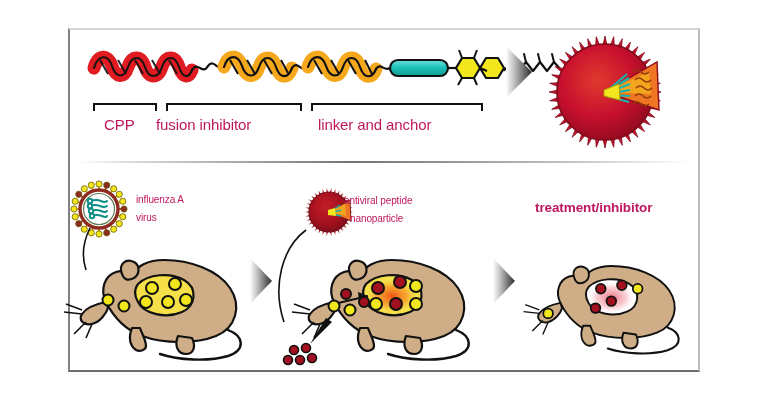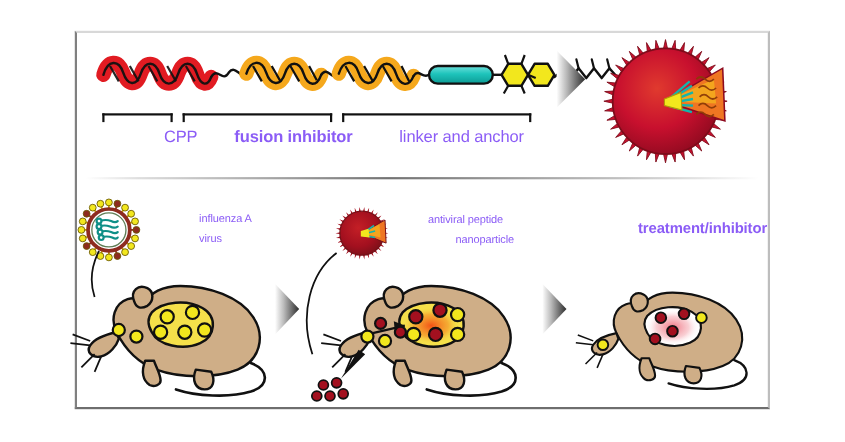--- a/index.html
+++ b/index.html
@@ -21,22 +21,22 @@
            background:linear-gradient(to right,
               rgba(255,255,255,0) 0%,
               rgba(120,120,120,0.25) 8%,
               rgba(90,90,90,0.85) 45%,
               rgba(120,120,120,0.45) 80%,
               rgba(255,255,255,0) 100%);}
 
   .abs{position:absolute;}
 
   
-  .lbl{position:absolute;color:#8b5cf6;font-size:15px;line-height:16px;
-       letter-spacing:-0.1px;white-space:nowrap;margin-left:45px;}
+  .lbl{position:absolute;color:#be185d;font-size:15px;line-height:16px;
+       letter-spacing:-0.1px;white-space:nowrap;}
   .lbl-small{font-size:10px;line-height:14px;}
   .lbl-bold{font-weight:bold;font-size:13.5px;}
 
   
   .bracket{position:absolute;height:8px;border:2px solid #111;
            border-top:2px solid #111;border-bottom:none;
            box-sizing:border-box;}
 
   
   .tri{position:absolute;}
@@ -107,21 +107,21 @@
 
     <path d="M416,32 L424,26 L431,33 L438,24 L445,33 L452,24 L459,33 L466,24 L473,32" fill="none" stroke="#111" stroke-width="2.2" stroke-linejoin="round" stroke-linecap="round"></path>
     <path d="M424,26 L422,18 M438,24 L436,16 M452,24 L450,16 M466,24 L464,16" fill="none" stroke="#111" stroke-width="2" stroke-linecap="round"></path>
   </svg>
 
   <div class="bracket" style="left:93px;top:103px;width:64px;"></div>
   <div class="bracket" style="left:166px;top:103px;width:136px;"></div>
   <div class="bracket" style="left:311px;top:103px;width:172px;"></div>
 
   <div class="lbl" style="left:104px;top:117px;">CPP</div>
-  <div class="lbl" style="left:168px;top:117px;font-weight:bold;">fusion inhibitor</div>
+  <div class="lbl" style="left:156px;top:117px;">fusion inhibitor</div>
   <div class="lbl" style="left:318px;top:117px;">linker and anchor</div>
 
   <svg class="tri" style="left:506px;top:46px;" width="26" height="52" viewBox="0 0 26 52">
     <defs>
       <linearGradient id="arrg1" x1="0" y1="0" x2="1" y2="0">
         <stop offset="0%" stop-color="#ffffff"></stop>
         <stop offset="35%" stop-color="#b9b9b9"></stop>
         <stop offset="100%" stop-color="#2b2b2b"></stop>
       </linearGradient>
     </defs>
@@ -310,21 +310,21 @@
     <path d="M26,26 L42,18 L43,30 Z" fill="#f3a51e"></path>
     <g stroke="#12b5ad" stroke-width="1.4" fill="none">
       <path d="M27,26 L37,19"></path>
         <path d="M27,27 L38,24"></path>
         <path d="M27,28 L38,30"></path>
     </g>
     <path d="M25,24 L32,22 L33,30 L25,29 Z" fill="#f2e71d"></path>
   </svg>
 
   <div class="lbl lbl-small" style="left:344px;top:194px;">antiviral peptide</div>
-  <div class="lbl lbl-small" style="left:369px;top:212px;">nanoparticle</div>
+  <div class="lbl lbl-small" style="left:350px;top:212px;">nanoparticle</div>
 
   <svg class="abs" style="left:268px;top:230px;" width="50" height="110" viewBox="0 0 50 110">
     <path d="M38,0 C14,18 4,56 16,92" fill="none" stroke="#111" stroke-width="1.6"></path>
   </svg>
 
   <svg class="abs" style="left:288px;top:250px;" width="205" height="118" viewBox="0 0 205 118">
     <g stroke="#111" stroke-width="2.2" stroke-linejoin="round" stroke-linecap="round">
       <path d="M46,52 C40,40 44,26 56,22 C62,20 68,22 72,26
                C76,16 88,10 104,10 C130,10 158,20 170,38
                C182,56 176,78 156,86 C136,94 104,94 82,86

